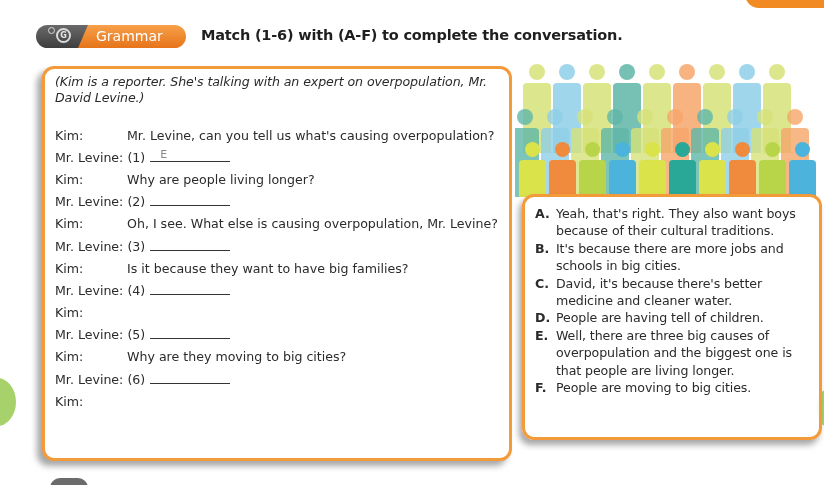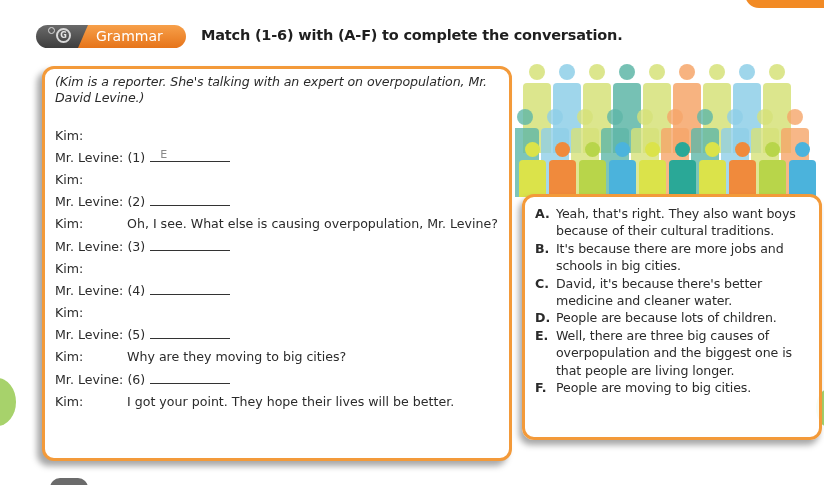--- a/index.html
+++ b/index.html
@@ -114,45 +114,48 @@
   </div>
   <div class="badge-label">Grammar</div>
 </div>
 <div class="instruction">Match (1-6) with (A-F) to complete the conversation.</div>
 
 <div class="convo">
   <div class="intro">(Kim is a reporter. She's talking with an expert on overpopulation, Mr. David Levine.)</div>
   <div id="convo-lines">
       <div class="line">
         <span class="speaker">Kim:</span>
+        <span>Mr. Levine, can you tell us what's causing overpopulation?</span>
       </div>
       <div class="line">
         <span class="speaker lev">Mr. Levine:</span>
         <span>(1)</span>
         <span class="blank">E</span>
       </div>
       <div class="line">
         <span class="speaker">Kim:</span>
+        <span>Why are people living longer?</span>
       </div>
       <div class="line">
         <span class="speaker lev">Mr. Levine:</span>
         <span>(2)</span>
         <span class="blank"></span>
       </div>
       <div class="line">
         <span class="speaker">Kim:</span>
         <span>Oh, I see. What else is causing overpopulation, Mr. Levine?</span>
       </div>
       <div class="line">
         <span class="speaker lev">Mr. Levine:</span>
         <span>(3)</span>
         <span class="blank"></span>
       </div>
       <div class="line">
         <span class="speaker">Kim:</span>
+        <span>Is it because they want to have big families?</span>
       </div>
       <div class="line">
         <span class="speaker lev">Mr. Levine:</span>
         <span>(4)</span>
         <span class="blank"></span>
       </div>
       <div class="line">
         <span class="speaker">Kim:</span>
       </div>
       <div class="line">
@@ -164,21 +167,20 @@
         <span class="speaker">Kim:</span>
         <span>Why are they moving to big cities?</span>
       </div>
       <div class="line">
         <span class="speaker lev">Mr. Levine:</span>
         <span>(6)</span>
         <span class="blank"></span>
       </div>
       <div class="line">
         <span class="speaker">Kim:</span>
-        <span>I got your point. They hope their lives will be better.</span>
       </div>
     </div>
 </div>
 
 <div class="people" id="people">
     <div class="person" style="left: 8px; top: 2px; opacity: 0.85;">
       <div class="head" style="width: 16px; height: 16px; left: 6px; top: 0px; background: rgb(214, 226, 122);"></div>
       <div class="body" style="width: 28px; height: 70px; left: 0px; top: 19px; background: rgb(214, 226, 122);"></div>
     </div>
     <div class="person" style="left: 38px; top: 2px; opacity: 0.85;">
@@ -303,21 +305,21 @@
     <div class="opt">
       <span class="letter">B.</span>
       <span class="text">It's because there are more jobs and schools in big cities.</span>
     </div>
     <div class="opt">
       <span class="letter">C.</span>
       <span class="text">David, it's because there's better medicine and cleaner water.</span>
     </div>
     <div class="opt">
       <span class="letter">D.</span>
-      <span class="text">People are because lots of children.</span>
+      <span class="text">People are having tell of children.</span>
     </div>
     <div class="opt">
       <span class="letter">E.</span>
       <span class="text">Well, there are three big causes of overpopulation and the biggest one is that people are living longer.</span>
     </div>
     <div class="opt">
       <span class="letter">F.</span>
       <span class="text">People are moving to big cities.</span>
     </div>
   </div>

